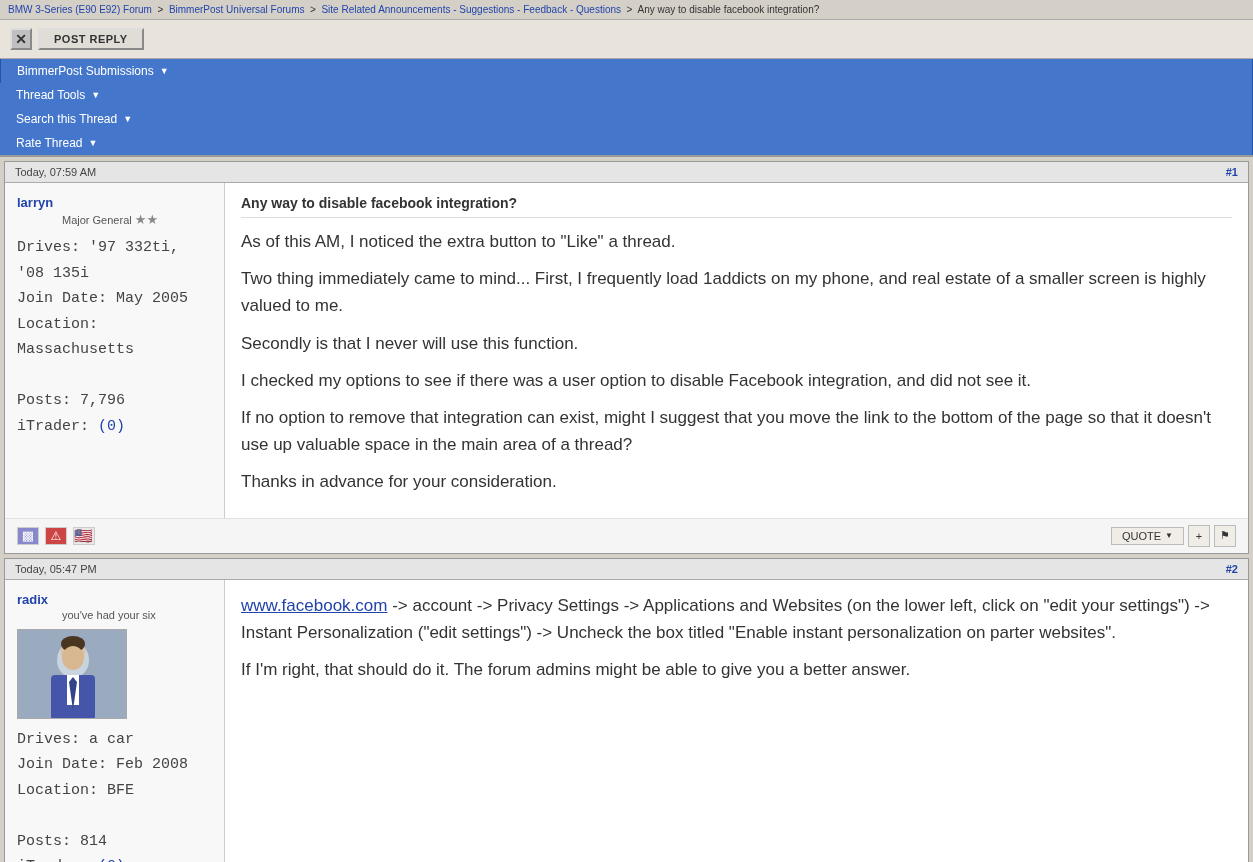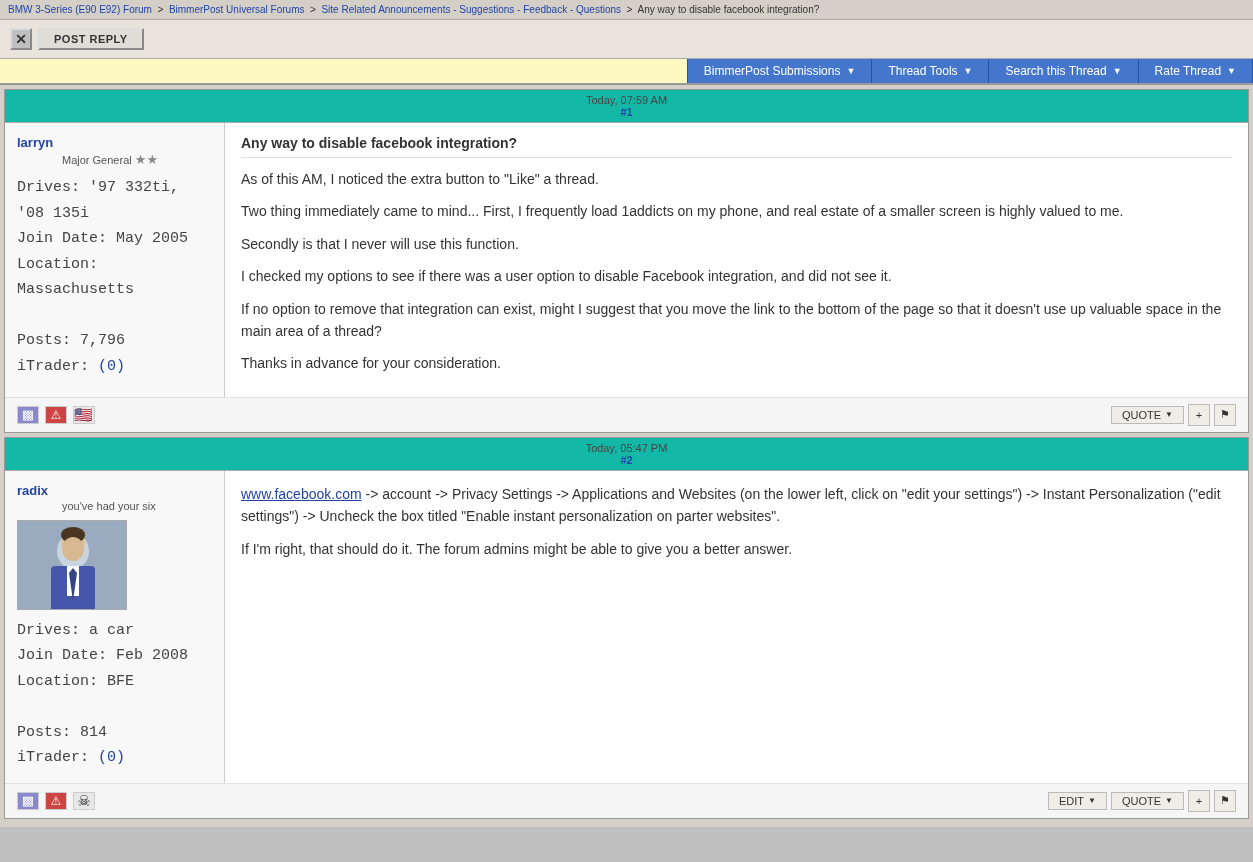--- a/index.html
+++ b/index.html
@@ -39,25 +39,26 @@
       padding: 3px 14px;
       font-size: 11px;
       cursor: pointer;
       color: #333;
       font-weight: bold;
       letter-spacing: 0.5px;
     }
 
     
     .thread-action-bar {
-      background: #fef9c3;
+      background: #be185d;
       display: flex;
       justify-content: flex-end;
       align-items: stretch;
       border-bottom: 2px solid #999;
+      flex-direction: column;
     }
     .action-btn {
       background: #4477cc;
       color: white;
       border: none;
       border-right: 1px solid #2255aa;
       padding: 5px 16px;
       font-size: 12px;
       cursor: pointer;
       display: flex;
@@ -74,29 +75,28 @@
       padding: 4px;
     }
 
     
     .post-block {
       background: #fff;
       border: 1px solid #999;
       margin-bottom: 4px;
     }
     .post-header {
-      background: #14b8a6;
+      background: #e5e5e5;
       border-bottom: 1px solid #aaa;
       padding: 4px 10px;
       display: flex;
       justify-content: space-between;
       align-items: center;
       font-size: 11px;
       color: #444;
-      flex-direction: column;
     }
     .post-number {
       color: #2244aa;
       font-size: 11px;
       font-weight: bold;
     }
     .post-body {
       display: flex;
     }
 
@@ -156,21 +156,21 @@
     }
     .post-title {
       font-size: 14px;
       font-weight: bold;
       color: #333;
       margin-bottom: 10px;
       padding-bottom: 6px;
       border-bottom: 1px solid #ddd;
     }
     .post-text {
-      font-size: 14px;
+      font-size: 17px;
       color: #333;
       line-height: 1.6;
     }
     .post-text p {
       margin-bottom: 10px;
     }
     .post-text a {
       color: #2244aa;
       text-decoration: underline;
     }

